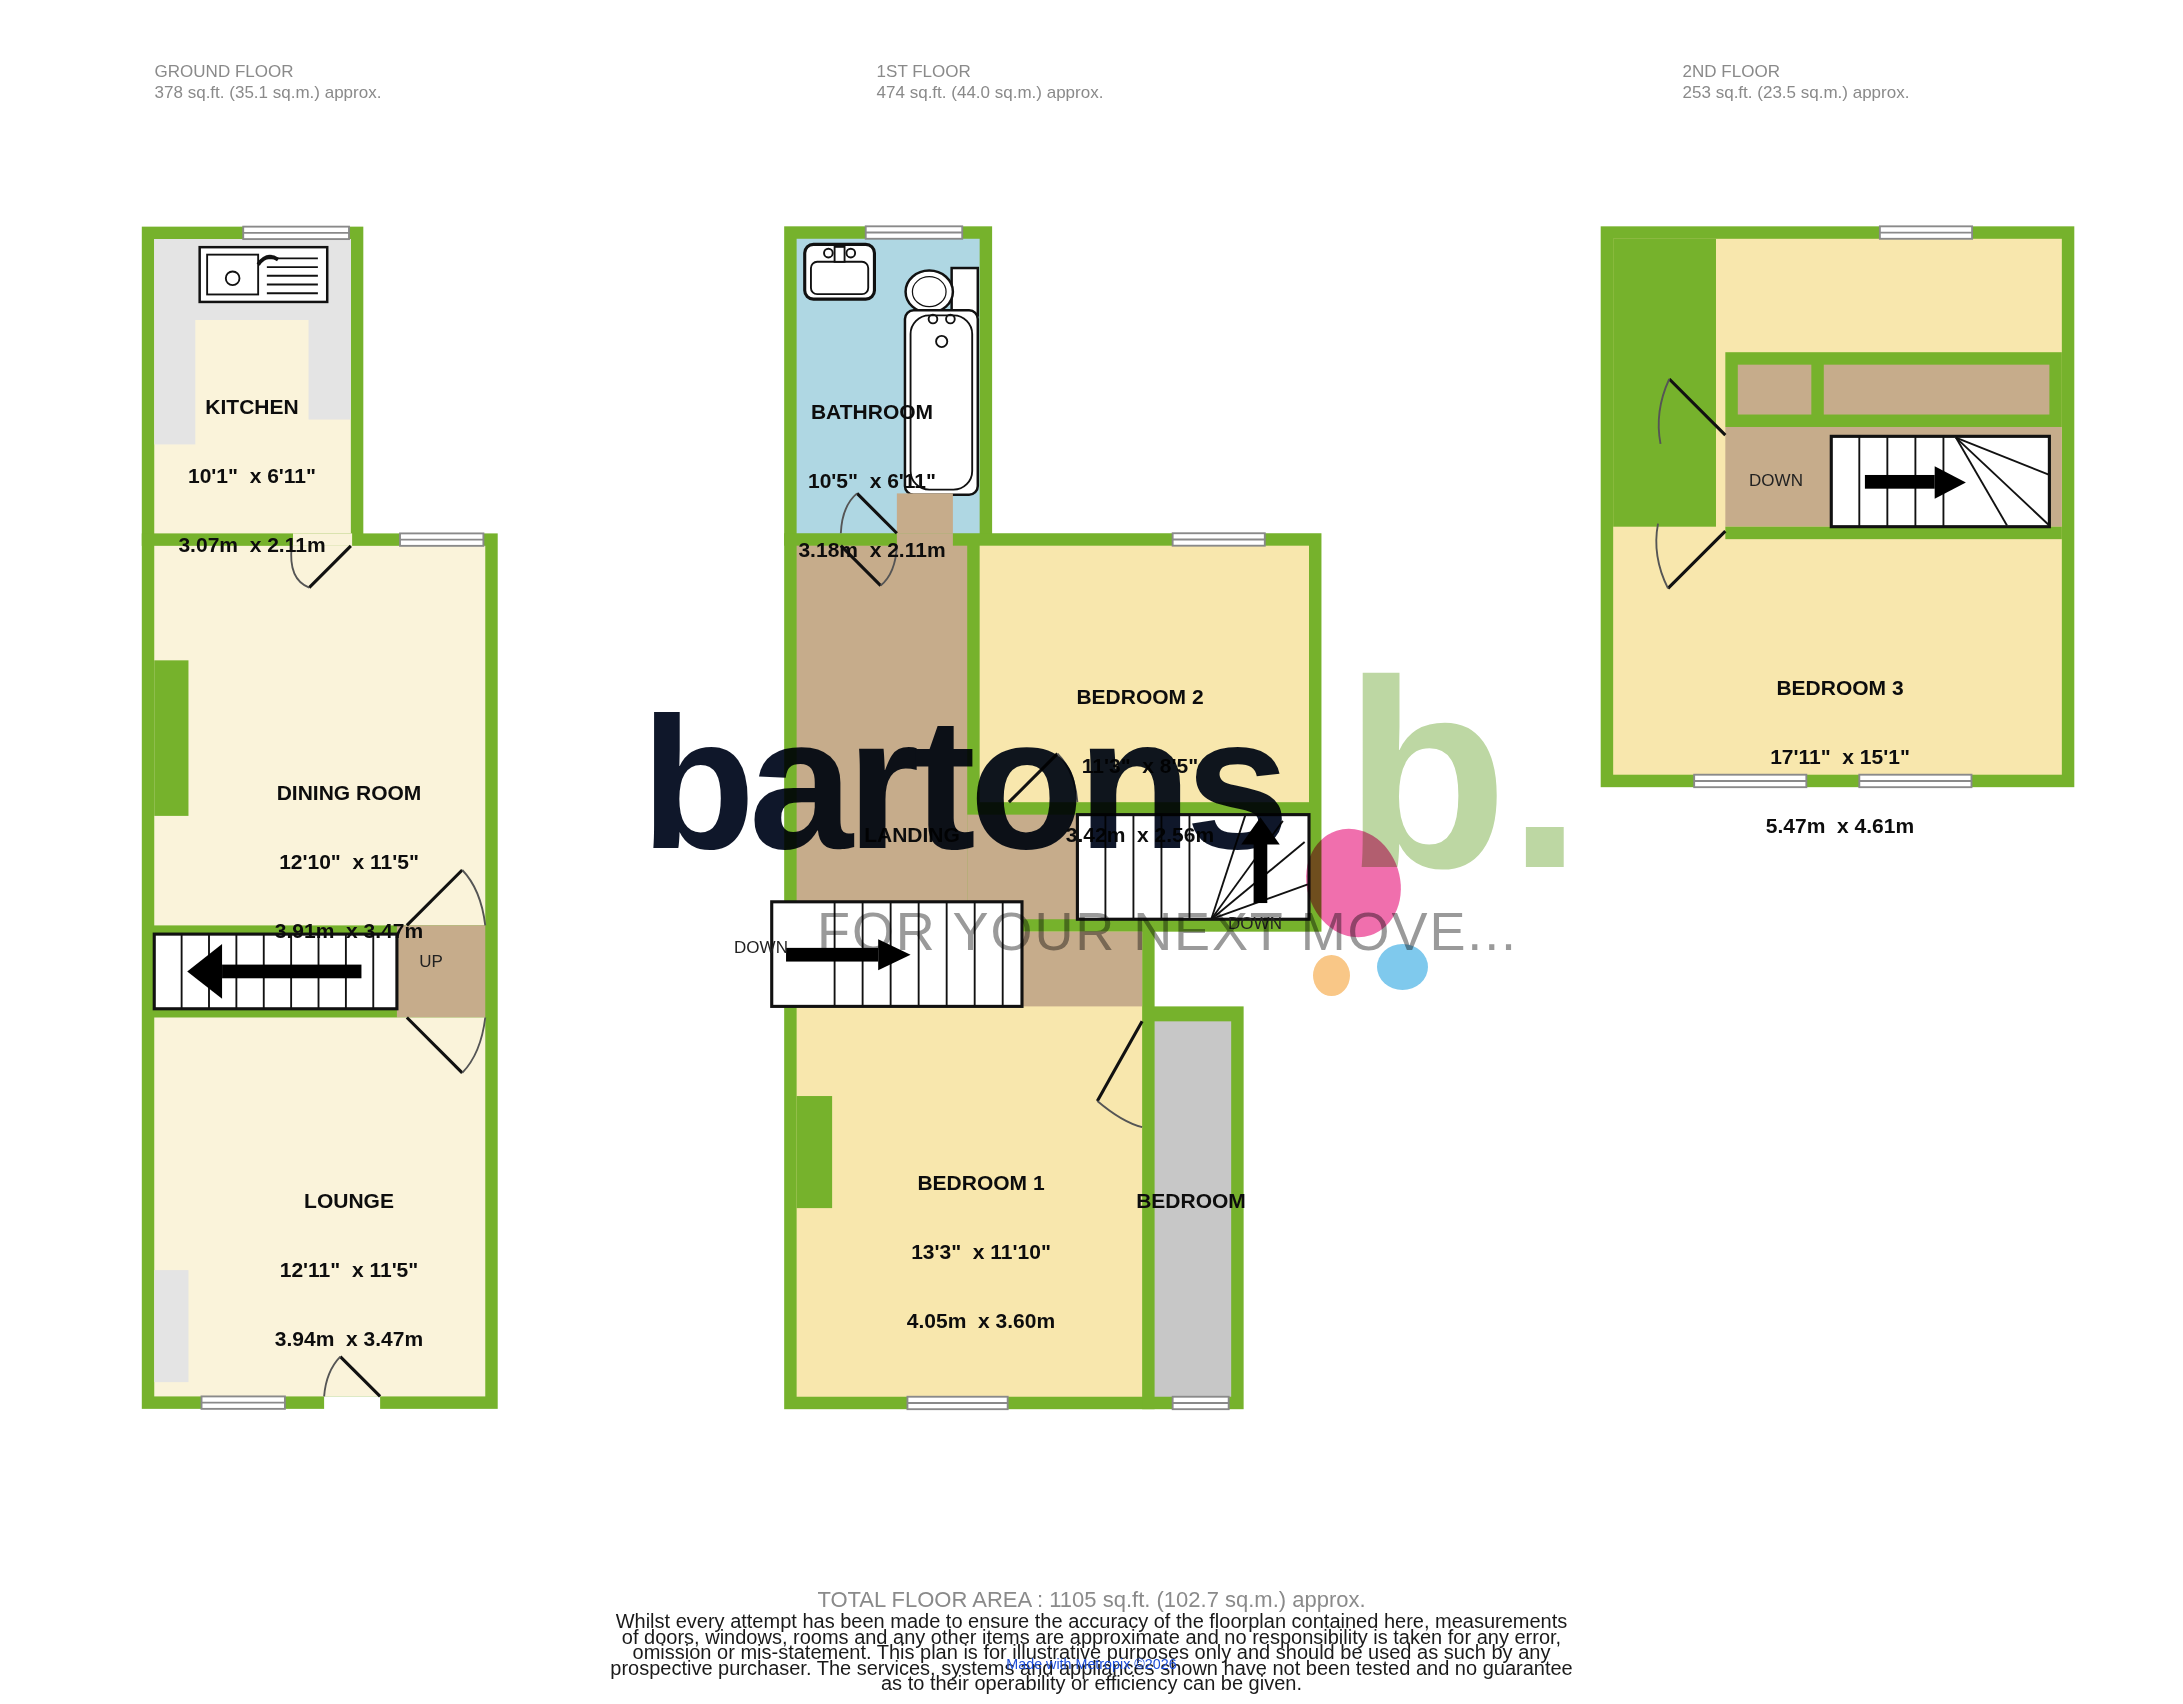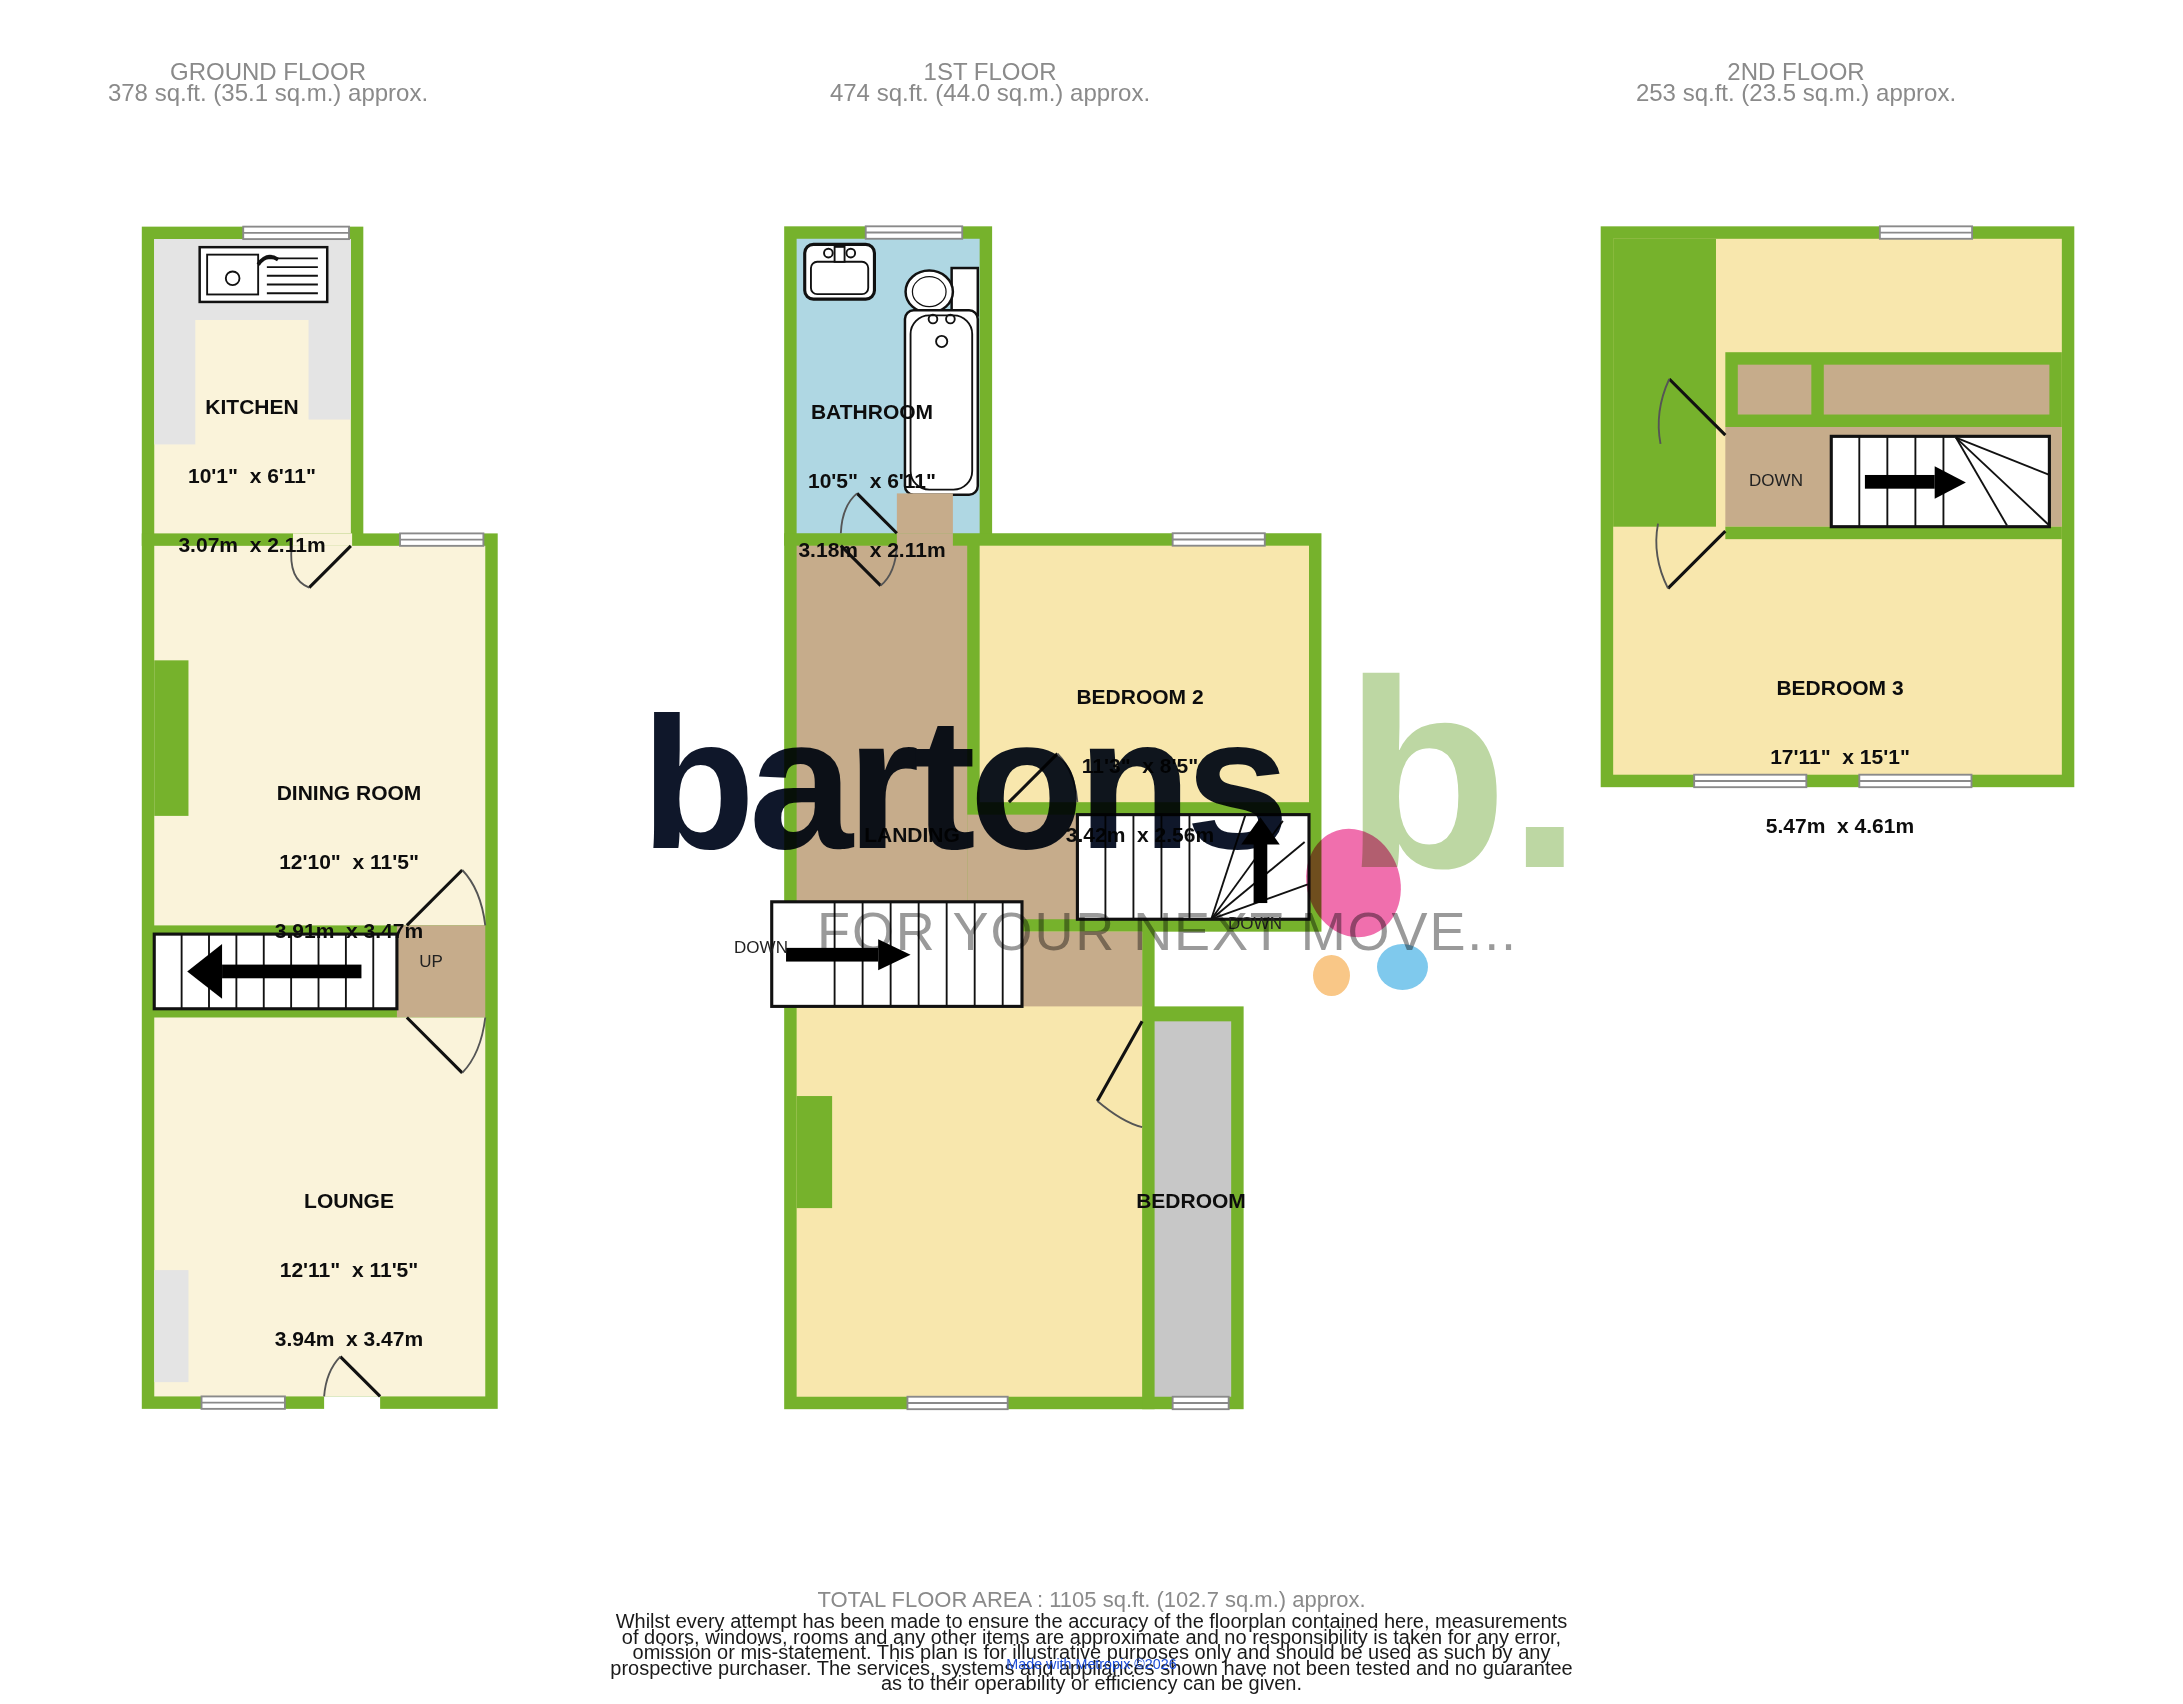--- a/index.html
+++ b/index.html
@@ -1,19 +1,19 @@
 <!DOCTYPE html>
 <html style="font-size:10px"><head>
 <meta charset="utf-8">
 <style>
   html,body{margin:0;padding:0;background:#fff;}
   .page{position:relative;width:2183px;height:1704px;background:#fff;overflow:hidden;
         font-family:"Liberation Sans", sans-serif;color:#111;}
   .abs{position:absolute;}
-  .floor-header{position:absolute;text-align:center;color:#8a8a8a;font-size:24px;line-height:21px;transform:translateX(-50%);}
+  .floor-header{position:absolute;text-align:left;color:#8a8a8a;font-size:17px;line-height:21px;transform:translateX(-50%);}
   .room-label{position:absolute;text-align:center;transform:translateX(-50%);font-weight:bold;
               font-size:21px;line-height:23px;color:#0d0d0d;white-space:pre;}
   .small-label{position:absolute;transform:translateX(-50%);font-size:17px;color:#222;white-space:pre;}
   .big-label{position:absolute;transform:translateX(-50%);font-size:21px;font-weight:bold;color:#0d0d0d;white-space:pre;margin-top:6px;}
   .plan-svg{position:absolute;}
   .watermark{position:absolute;left:0;top:0;width:100%;height:100%;pointer-events:none;}
   .wm-brand{position:absolute;left:641px;top:690px;font-size:187px;font-weight:bold;letter-spacing:-6.2px;
             color:#0f172a;mix-blend-mode:multiply;line-height:1;}
   .wm-tagline{position:absolute;left:817px;top:904px;font-size:54px;letter-spacing:1.9px;
             color:#9a9a9a;mix-blend-mode:multiply;line-height:1;}
@@ -281,20 +281,25 @@
   <div class="room-label" style="left:872px;top:354px">
     <div>BATHROOM</div>
     <div class="dim">10'5"  x 6'11"</div>
     <div class="dim">3.18m  x 2.11m</div>
   </div>
   <div class="room-label" style="left:1140px;top:639px">
     <div>BEDROOM 2</div>
     <div class="dim">11'3"  x 8'5"</div>
     <div class="dim">3.42m  x 2.56m</div>
   </div>
+  <div class="room-label" style="left:981px;top:1125px">
+    <div>BEDROOM 1</div>
+    <div class="dim">13'3"  x 11'10"</div>
+    <div class="dim">4.05m  x 3.60m</div>
+  </div>
   <div class="room-label" style="left:1840px;top:630px">
     <div>BEDROOM 3</div>
     <div class="dim">17'11"  x 15'1"</div>
     <div class="dim">5.47m  x 4.61m</div>
   </div>
 
   <div class="small-label" style="left:431px;top:952px">UP</div>
   <div class="big-label" style="left:912px;top:817px">LANDING</div>
   <div class="small-label" style="left:761px;top:938px">DOWN</div>
   <div class="small-label" style="left:1255px;top:914px">DOWN</div>

